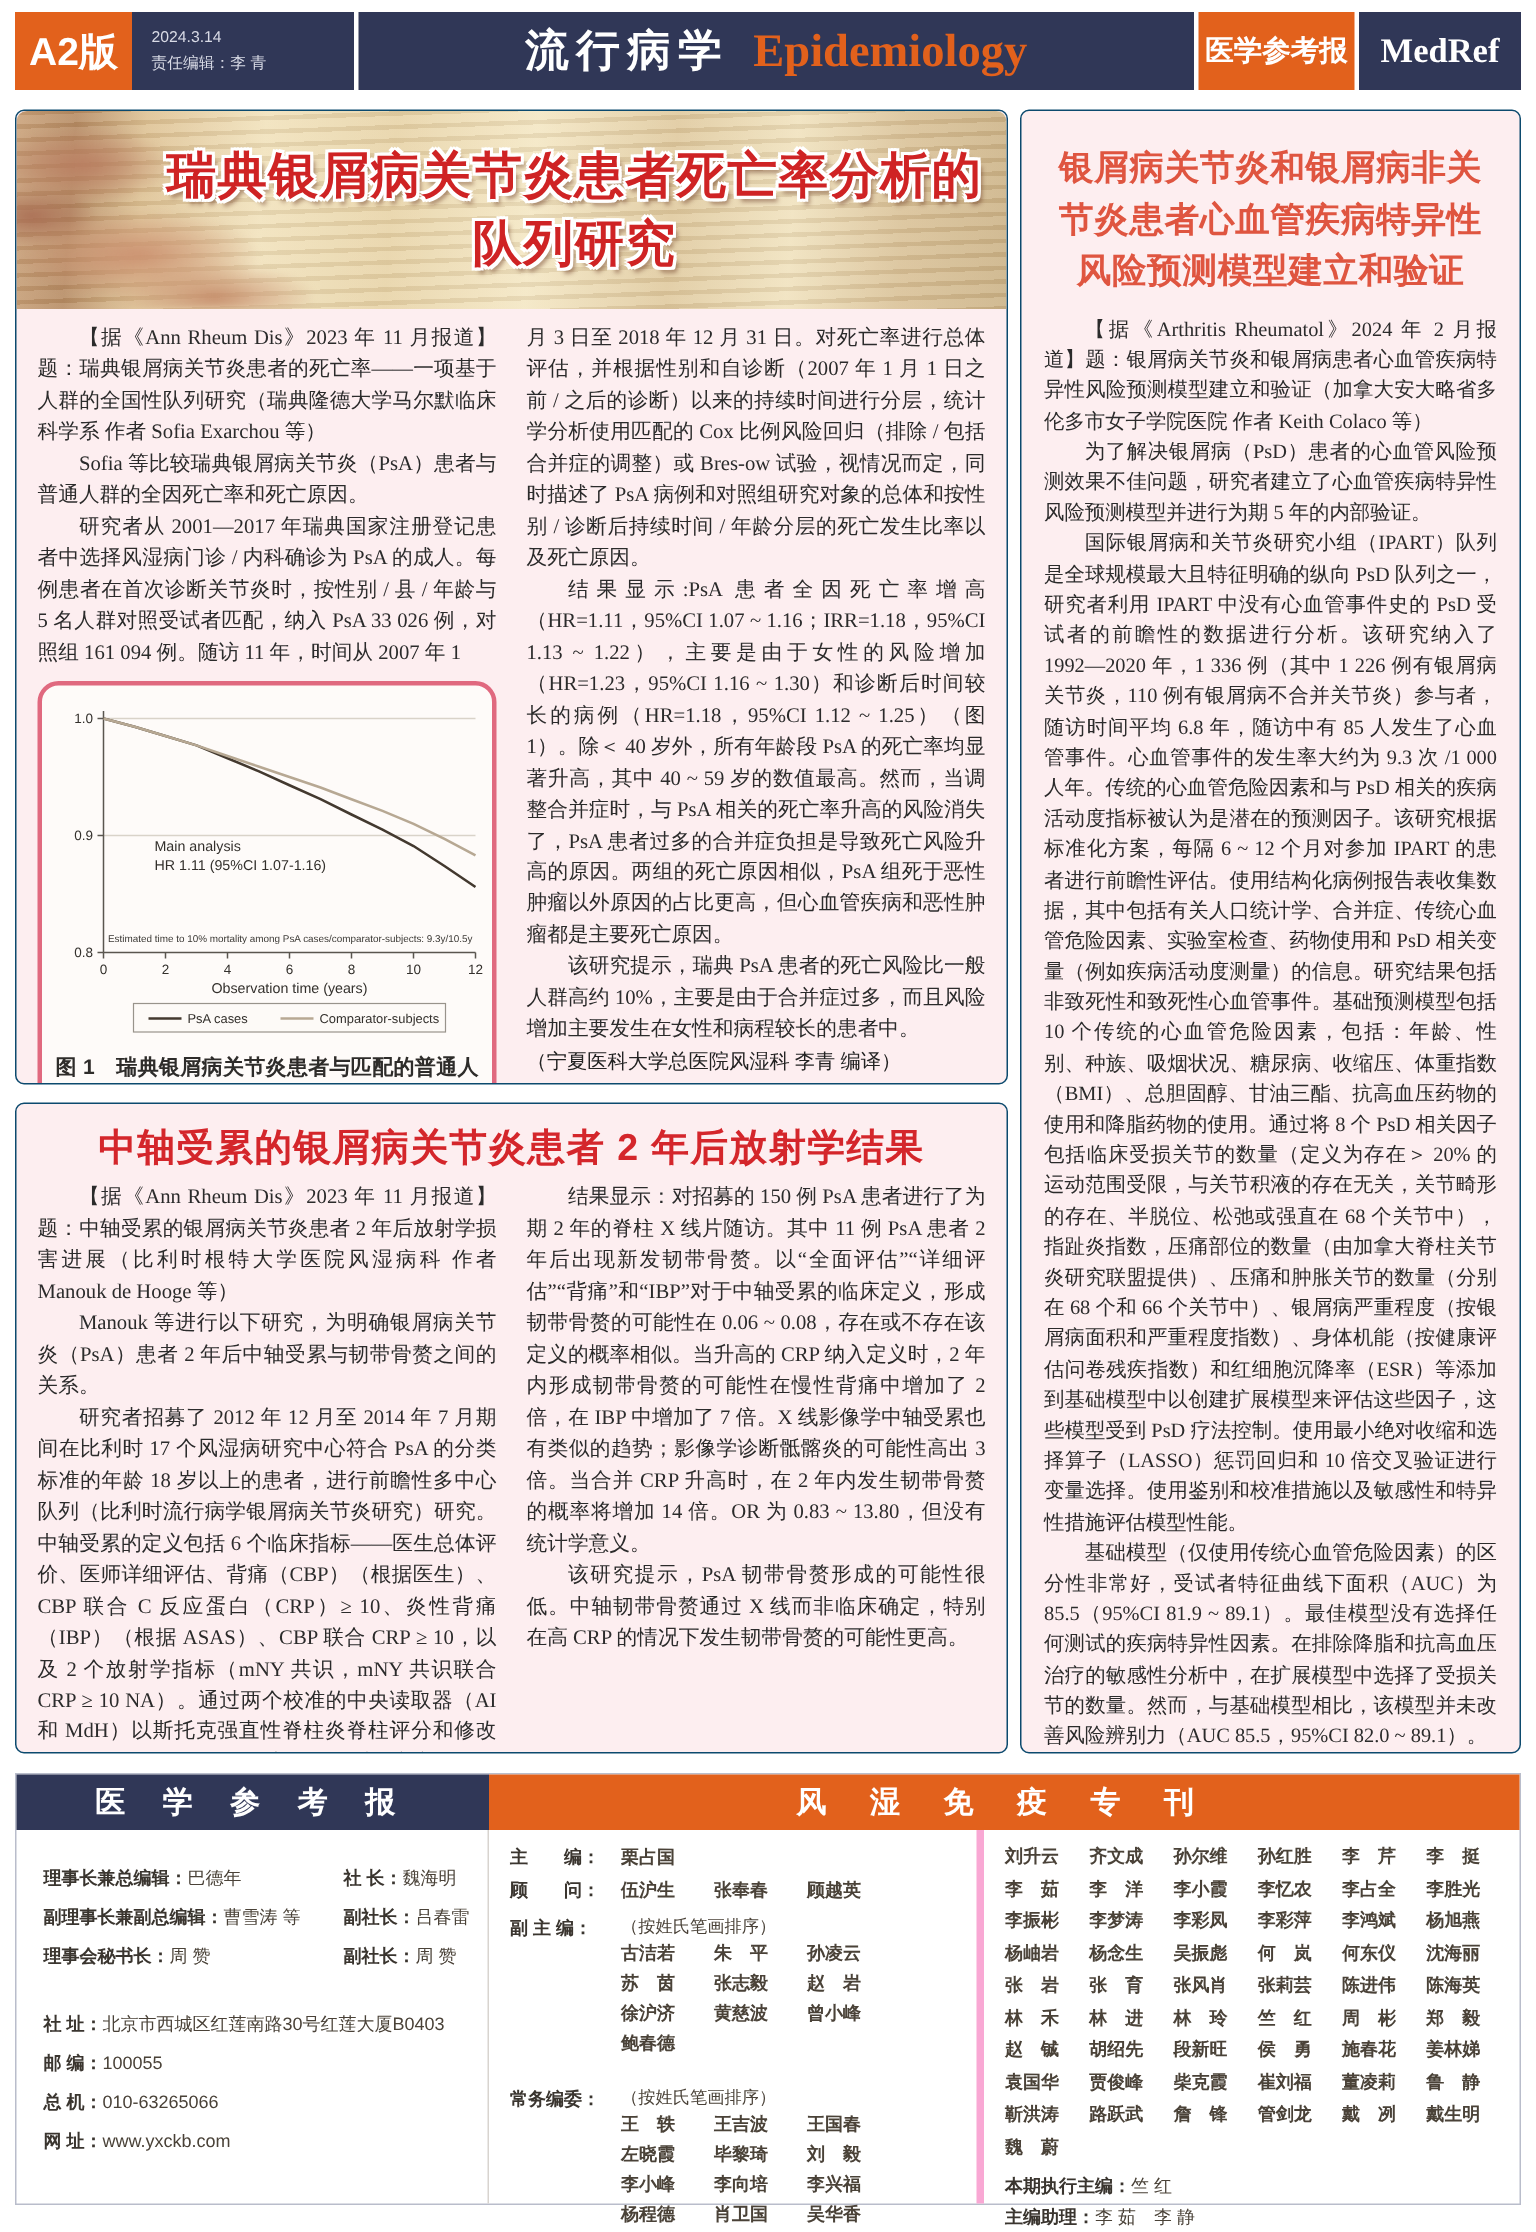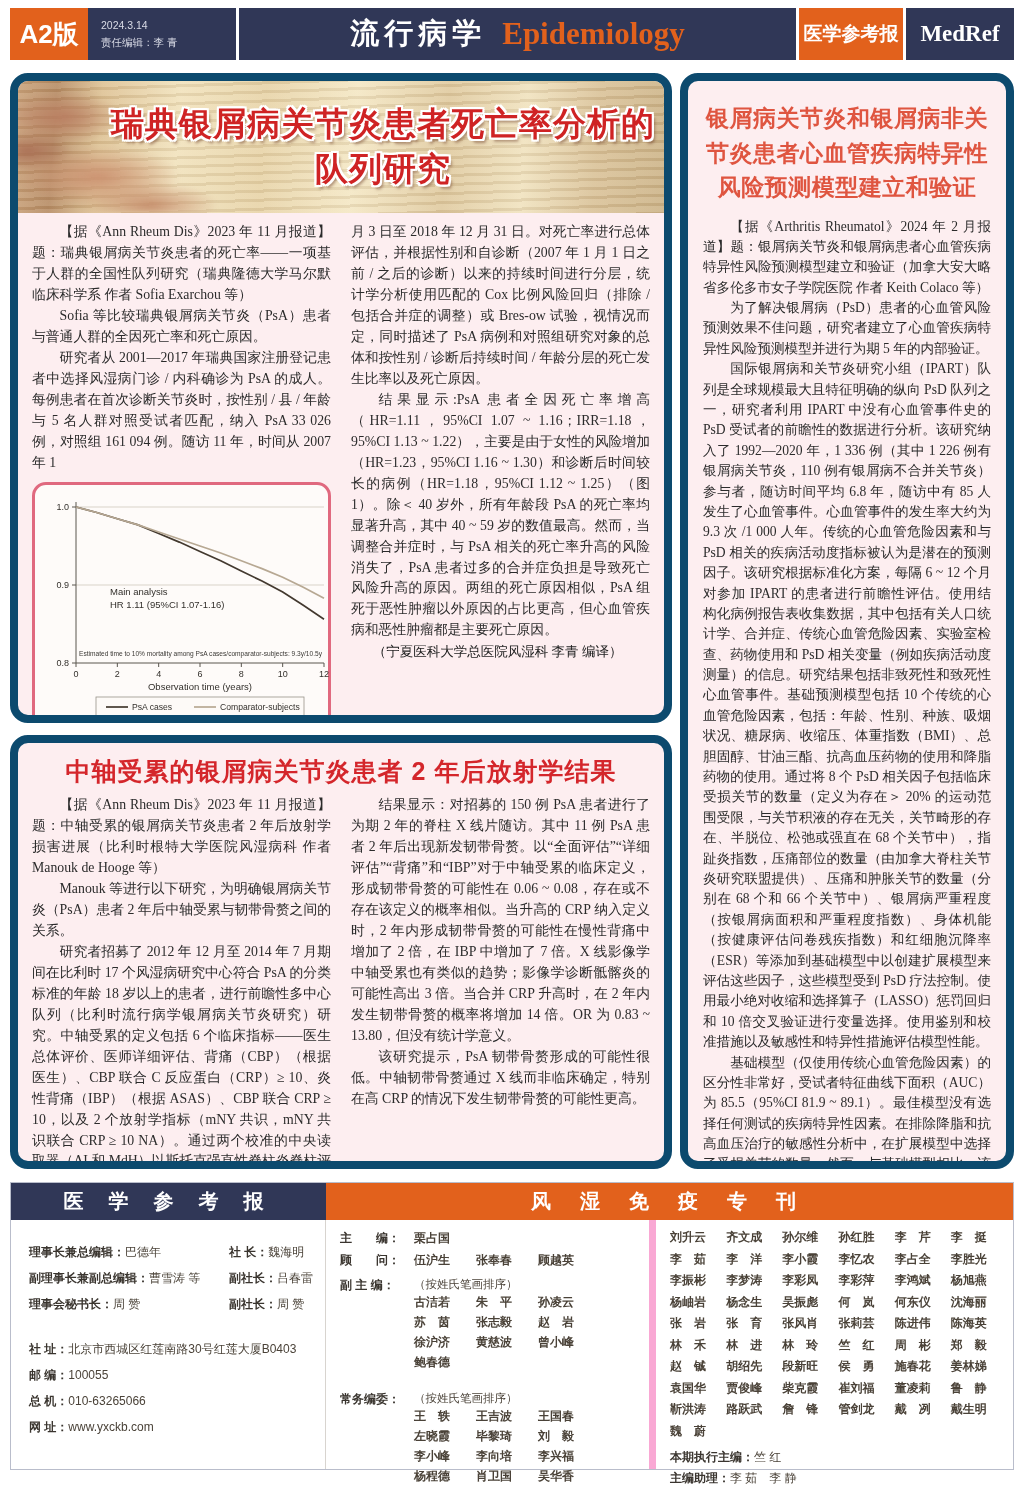--- a/index.html
+++ b/index.html
@@ -14,21 +14,21 @@
   .tb-center{flex:1;background:#303757;margin-left:3px;display:flex;align-items:center;justify-content:center;gap:16px;}
   .tb-cn{color:#ffffff;font-size:29px;font-weight:700;letter-spacing:5px;font-family:"Liberation Sans",sans-serif;}
   .tb-en{color:#e2611c;font-size:31px;font-weight:700;font-family:"Liberation Serif",serif;}
   .tb-paper{width:104px;margin-left:3px;background:#e2611c;color:#fff;font-weight:700;font-size:19px;
     font-family:"Liberation Sans",sans-serif;display:flex;align-items:center;justify-content:center;}
   .tb-medref{width:108px;margin-left:3px;background:#303757;color:#fff;font-weight:700;font-size:23px;
     font-family:"Liberation Serif",serif;display:flex;align-items:center;justify-content:center;}
   
   .main{display:flex;gap:8px;padding:0 10px;margin-top:13px;}
   .left-col{width:662px;flex:none;}
-  .card{border:8px solid #0c4a6e;border-radius:18px;background:#fdeef0;box-sizing:border-box;overflow:hidden;}
+  .card{border:1px solid #0c4a6e;border-radius:6px;background:#fdeef0;box-sizing:border-box;overflow:hidden;}
   .a1{height:650px;}
   .a2{height:434px;margin-top:12px;padding:4px 14px 0;}
   .a3{width:334px;flex:none;height:1096px;padding:12px 15px 0;}
   
   .hero{position:relative;height:132px;border-radius:7px 7px 0 0;overflow:hidden;
     background:linear-gradient(94deg,#c9a17a 0%,#b58a63 6%,#ddc194 13%,#f1e2bd 25%,#e7d3a8 38%,
       #f4e7c5 52%,#dfc99f 66%,#f0e2bf 78%,#d9c198 89%,#cbb287 100%);}
   .hero::after{content:"";position:absolute;inset:0;
     background:repeating-linear-gradient(178deg,rgba(120,90,50,.10) 0 3px,rgba(255,250,235,.12) 3px 9px);}
   .hands{position:absolute;left:-18px;top:0;width:215px;height:100%;filter:blur(2px);z-index:1;
@@ -41,21 +41,21 @@
     margin:0;text-align:center;font-family:"Liberation Sans",sans-serif;font-size:33px;font-weight:800;
     letter-spacing:1px;color:#cf2324;
     text-shadow:2px 0 0 #fff,-2px 0 0 #fff,0 2px 0 #fff,0 -2px 0 #fff,2px 2px 0 #fff,
       -2px 2px 0 #fff,2px -2px 0 #fff,-2px -2px 0 #fff,3px 4px 3px rgba(100,50,30,.5);}
   
   .cols{display:flex;gap:20px;padding:10px 14px 0;}
   .a1 .cols{padding-top:9px;}
   .col{flex:1;min-width:0;}
   .para{margin:0;text-indent:2em;font-size:13.8px;line-height:1.52;text-align:justify;}
   .para.cont{text-indent:0;}
-  .byline{margin:2px 6px 0 0;font-size:13.5px;text-align:center;color:#222;}
+  .byline{margin:2px 6px 0 0;font-size:13.5px;text-align:left;color:#222;}
   
   .figbox{margin:8px 0 0;border:3px solid #e0697f;border-radius:14px;background:#fefbf9;
     padding:8px 5px 6px 5px;}
   .figbox svg{display:block;margin:0 auto;}
   .figcap{margin:4px 4px 0;font-family:"Liberation Sans",sans-serif;font-size:14px;font-weight:700;
     color:#2e2c2a;line-height:1.5;text-align:justify;}
   .a2-title{margin:8px 0 7px;text-align:center;font-family:"Liberation Sans",sans-serif;
     font-size:25px;font-weight:800;color:#d4262b;letter-spacing:1px;}
   .a3-title{margin:8px 0 12px;text-align:center;font-family:"Liberation Sans",sans-serif;
     font-size:23px;font-weight:800;color:#df5540;line-height:1.5;letter-spacing:.5px;}
@@ -68,21 +68,21 @@
   .fh-right{flex:1;background:#e2611c;color:#fff;font-family:"Liberation Serif",serif;
     font-size:20px;font-weight:700;letter-spacing:12px;display:flex;align-items:center;justify-content:center;}
   .foot-body{display:flex;height:249px;}
   .fcol1{width:315px;box-sizing:border-box;border-right:1px solid #d8d4cf;padding:8px 12px 4px 18px;}
   .roles{display:flex;gap:8px;margin-top:16px;font-size:12px;}
   .rlist{display:flex;flex-direction:column;gap:9px;}
   .rlist:first-child{flex:1;}
   .kv .lbl{font-weight:700;color:#3a352f;}
   .kv .val{color:#4a4238;}
   .contact{margin-top:28px;display:flex;flex-direction:column;gap:9px;font-size:12px;}
-  .fcol2{width:330px;box-sizing:border-box;border-right:7px solid #f9a8d4;padding:10px 8px 4px 14px;font-size:12px;}
+  .fcol2{width:330px;box-sizing:border-box;border-right:5px solid #f9a8d4;padding:10px 8px 4px 14px;font-size:12px;}
   .brow{display:flex;margin-bottom:5px;}
   .blbl{width:74px;flex:none;font-weight:700;color:#3a352f;white-space:nowrap;}
   .bnames{flex:1;}
   .bnote{font-size:11.5px;color:#4a4238;margin-bottom:2px;}
   .bwrap{display:flex;flex-wrap:wrap;}
   .ncell2{width:62px;margin-bottom:3px;font-weight:600;color:#4a4238;white-space:nowrap;}
   .sp{height:12px;}
   .fcol3{flex:1;box-sizing:border-box;padding:9px 10px 4px 14px;}
   .ngrid{display:grid;grid-template-columns:repeat(6,1fr);column-gap:4px;row-gap:4.5px;
     font-size:12px;font-weight:600;color:#4a4238;}
@@ -161,20 +161,21 @@
                   <line x1="154" y1="214" x2="176" y2="214" stroke="#b7a893" stroke-width="1.7"></line>
                   <text x="180" y="217" font-size="8.6" fill="#33302c">Comparator-subjects</text>
                 </svg>
               <figcaption class="figcap">图 1　瑞典银屑病关节炎患者与匹配的普通人群对照受试者全因死亡率的比较</figcaption>
             </figure>
           </div>
           <div class="col">
             <p class="para cont">月 3 日至 2018 年 12 月 31 日。对死亡率进行总体评估，并根据性别和自诊断（2007 年 1 月 1 日之前 / 之后的诊断）以来的持续时间进行分层，统计学分析使用匹配的 Cox 比例风险回归（排除 / 包括合并症的调整）或 Bres-ow 试验，视情况而定，同时描述了 PsA 病例和对照组研究对象的总体和按性别 / 诊断后持续时间 / 年龄分层的死亡发生比率以及死亡原因。</p>
             <div>
                 <p class="para">结果显示:PsA 患者全因死亡率增高（HR=1.11，95%CI 1.07 ~ 1.16；IRR=1.18，95%CI 1.13 ~ 1.22），主要是由于女性的风险增加（HR=1.23，95%CI 1.16 ~ 1.30）和诊断后时间较长的病例（HR=1.18，95%CI 1.12 ~ 1.25）（图 1）。除＜ 40 岁外，所有年龄段 PsA 的死亡率均显著升高，其中 40 ~ 59 岁的数值最高。然而，当调整合并症时，与 PsA 相关的死亡率升高的风险消失了，PsA 患者过多的合并症负担是导致死亡风险升高的原因。两组的死亡原因相似，PsA 组死于恶性肿瘤以外原因的占比更高，但心血管疾病和恶性肿瘤都是主要死亡原因。</p>
+                <p class="para">该研究提示，瑞典 PsA 患者的死亡风险比一般人群高约 10%，主要是由于合并症过多，而且风险增加主要发生在女性和病程较长的患者中。</p>
               </div>
             <p class="byline">（宁夏医科大学总医院风湿科 李青 编译）</p>
           </div>
         </div>
       </article>
 
       <article class="card a2">
         <h2 class="a2-title">中轴受累的银屑病关节炎患者 2 年后放射学结果</h2>
         <div class="cols" style="padding:0;">
           <div class="col">

